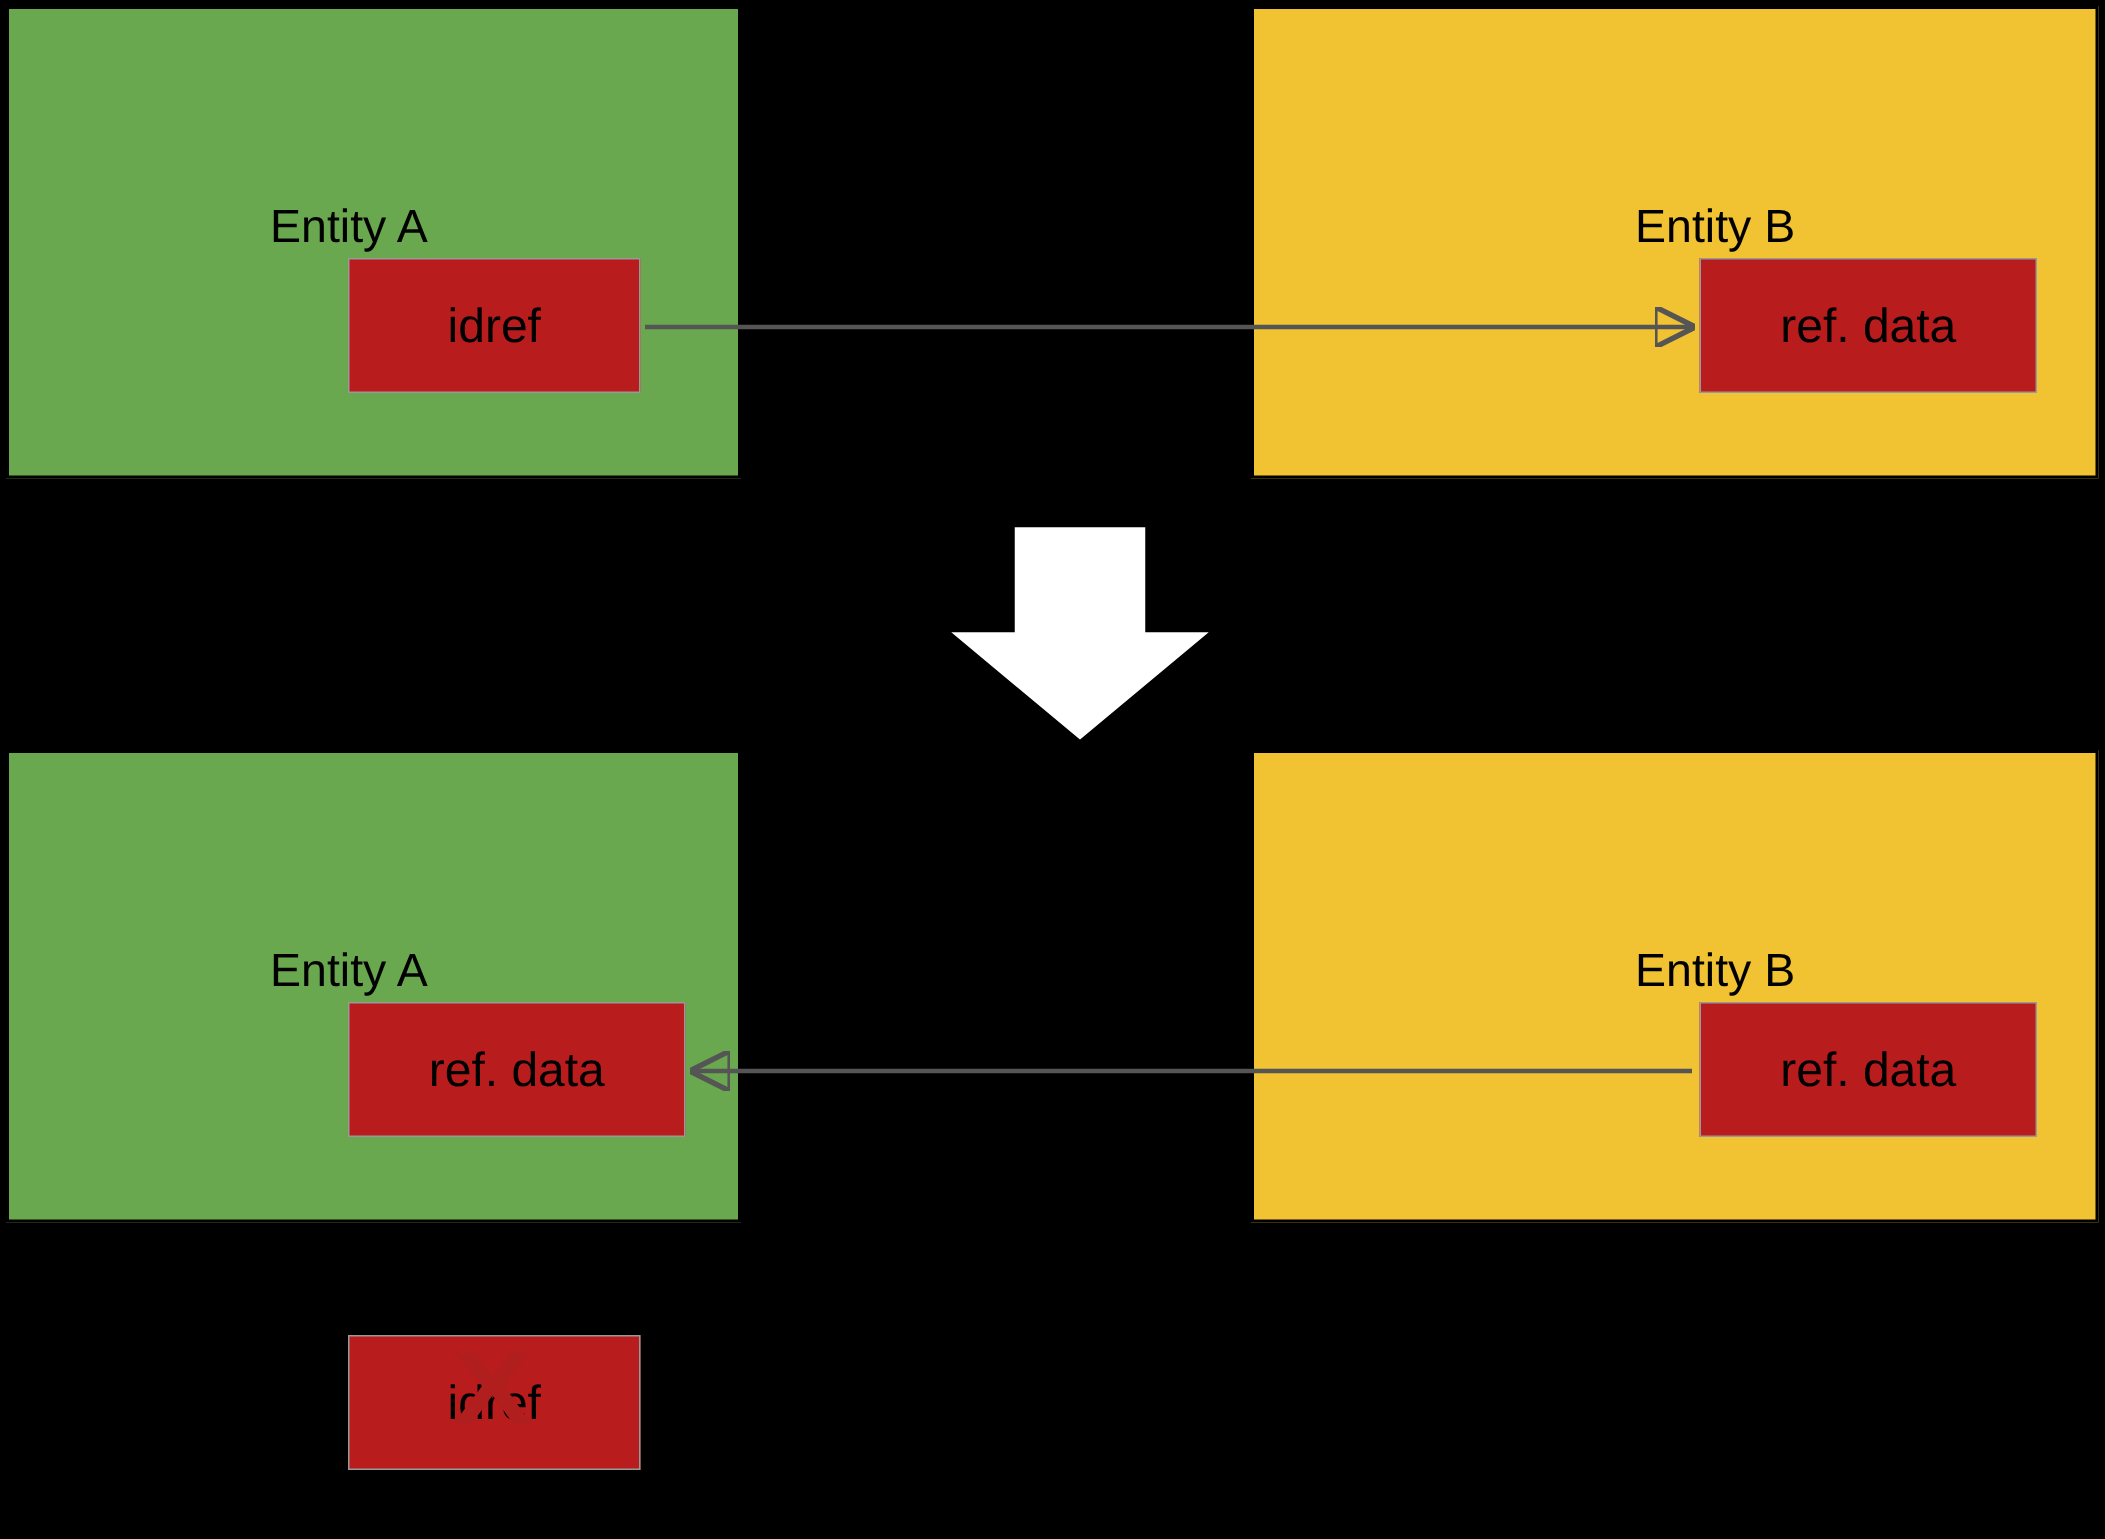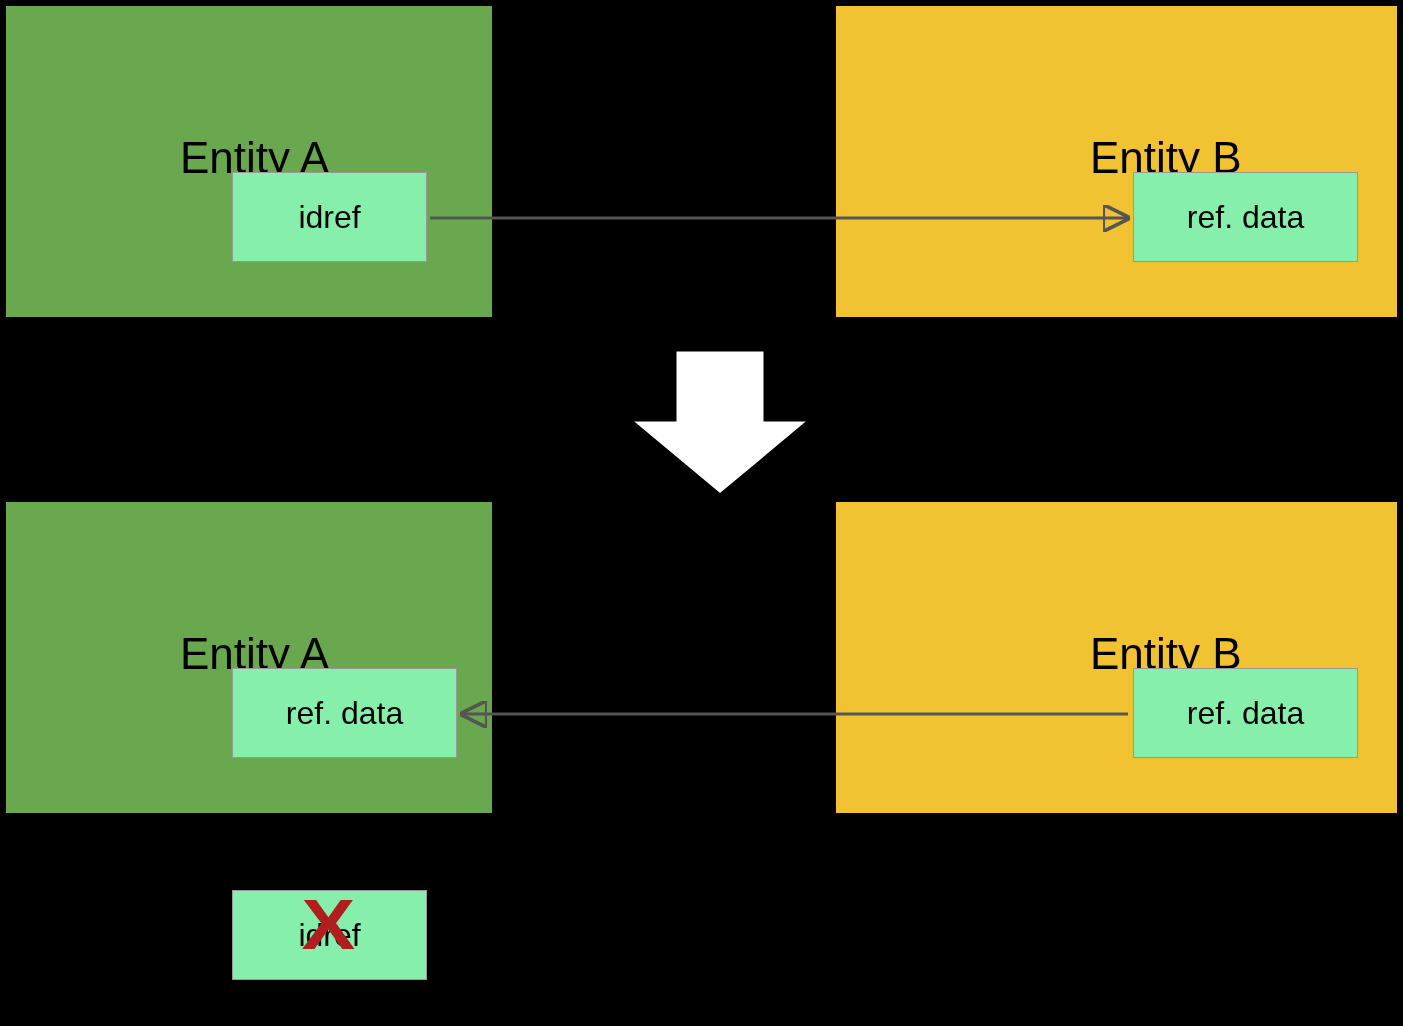--- a/index.html
+++ b/index.html
@@ -14,26 +14,26 @@
     overflow: hidden;
   }
   .entity-box {
     position: absolute;
     border: 2px solid #000;
   }
   .green { background: #6aa84f; }
   .gold  { background: #f1c232; }
   .label {
     position: absolute;
-    font-size: 44px;
+    font-size: 31px;
     color: #000;
   }
   .tag {
     position: absolute;
-    background: #86efac;
+    background: #b91c1c;
     border: 1.5px solid #999;
     font-size: 32px;
     color: #000;
     display: flex;
     align-items: center;
     justify-content: center;
   }
   .svg-layer {
     position: absolute;
     inset: 0;

